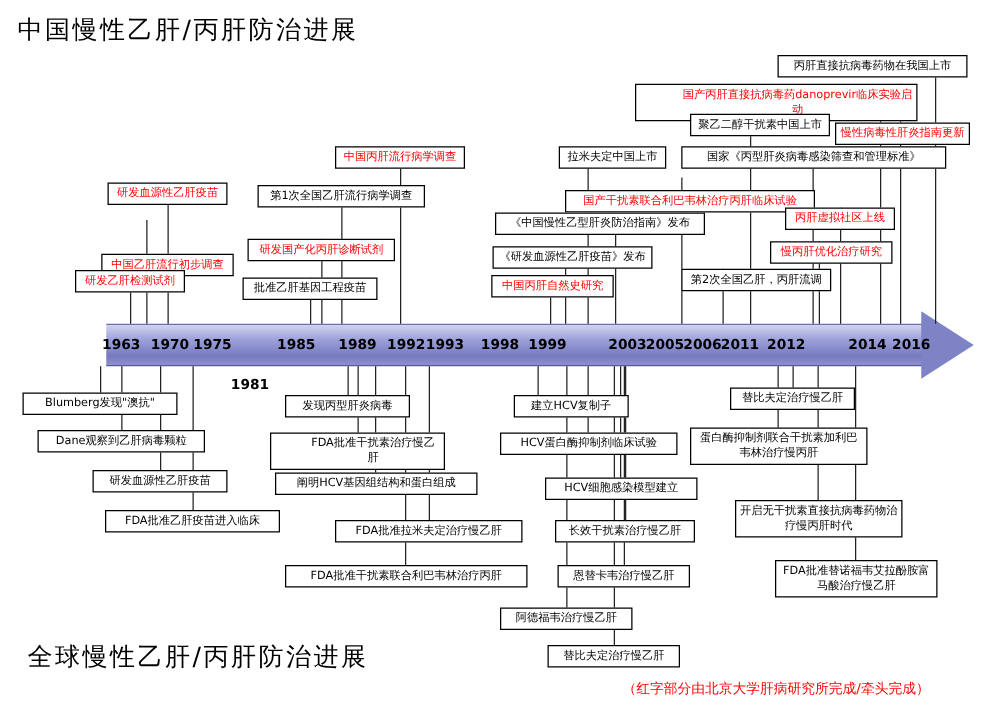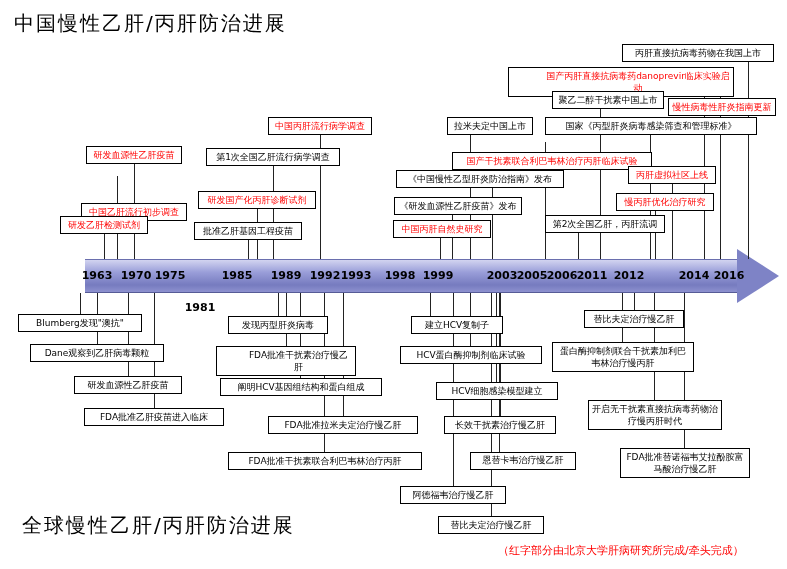--- a/index.html
+++ b/index.html
@@ -125,21 +125,21 @@
       <div class="event-box" style="left: 228px; top: 316px; width: 100px;">发现丙型肝炎病毒</div>
       <div class="event-box" style="left: 84px; top: 408px; width: 140px;">FDA批准乙肝疫苗进入临床</div>
       <div class="event-box" style="left: 216px; top: 346px; width: 140px; padding-left: 28px;">FDA批准干扰素治疗慢乙肝</div>
       <div class="event-box" style="left: 220px; top: 378px; width: 162px;">阐明HCV基因组结构和蛋白组成</div>
       <div class="event-box" style="left: 268px; top: 416px; width: 150px;">FDA批准拉米夫定治疗慢乙肝</div>
       <div class="event-box" style="left: 228px; top: 452px; width: 194px;">FDA批准干扰素联合利巴韦林治疗丙肝</div>
       <div class="event-box" style="left: 384px; top: 316px; width: 92px; margin-left: 27px;">建立HCV复制子</div>
       <div class="event-box" style="left: 400px; top: 346px; width: 142px;">HCV蛋白酶抑制剂临床试验</div>
       <div class="event-box" style="left: 436px; top: 382px; width: 122px;">HCV细胞感染模型建立</div>
       <div class="event-box" style="left: 444px; top: 416px; width: 112px;">长效干扰素治疗慢乙肝</div>
-      <div class="event-box" style="left: 470px; top: 452px; width: 106px; font-family: Liberation Mono, monospace;">恩替卡韦治疗慢乙肝</div>
+      <div class="event-box" style="left: 446px; top: 452px; width: 106px;">恩替卡韦治疗慢乙肝</div>
       <div class="event-box" style="left: 400px; top: 486px; width: 106px;">阿德福韦治疗慢乙肝</div>
       <div class="event-box" style="left: 438px; top: 516px; width: 106px;">替比夫定治疗慢乙肝</div>
       <div class="event-box" style="left: 584px; top: 310px; width: 100px;">替比夫定治疗慢乙肝</div>
       <div class="event-box" style="left: 552px; top: 342px; width: 142px;">蛋白酶抑制剂联合干扰素加利巴韦林治疗慢丙肝</div>
       <div class="event-box" style="left: 588px; top: 400px; width: 134px;">开启无干扰素直接抗病毒药物治疗慢丙肝时代</div>
       <div class="event-box" style="left: 620px; top: 448px; width: 130px;">FDA批准替诺福韦艾拉酚胺富马酸治疗慢乙肝</div>
     </div>
   <div id="years">
       <span class="year" style="left: 97px;">1963</span>
       <span class="year" style="left: 136px;">1970</span>

